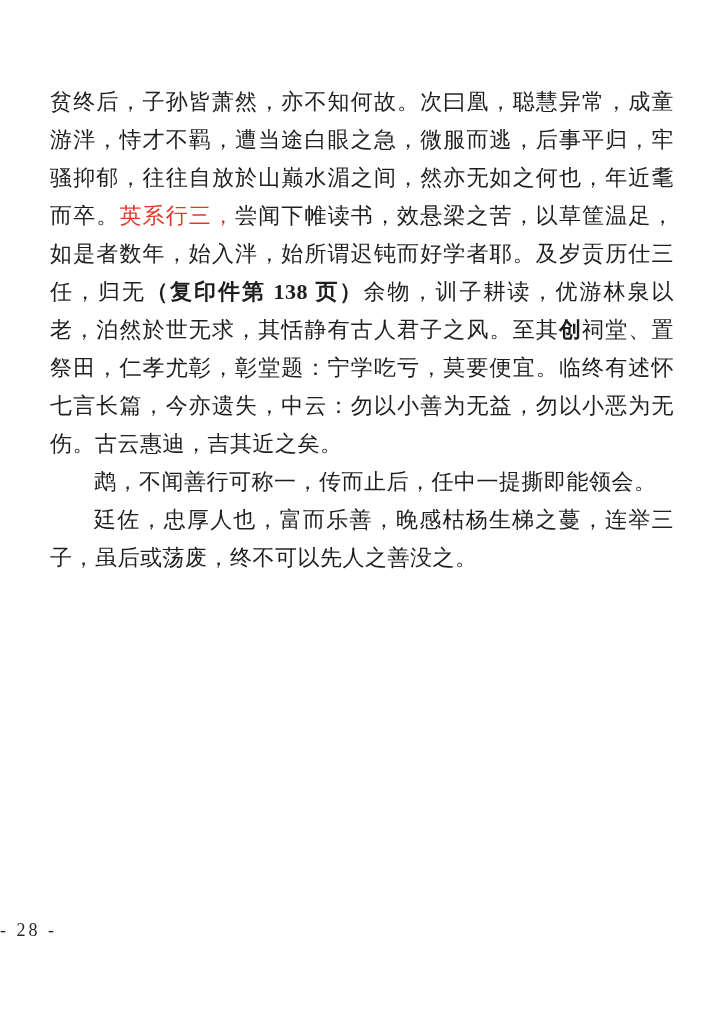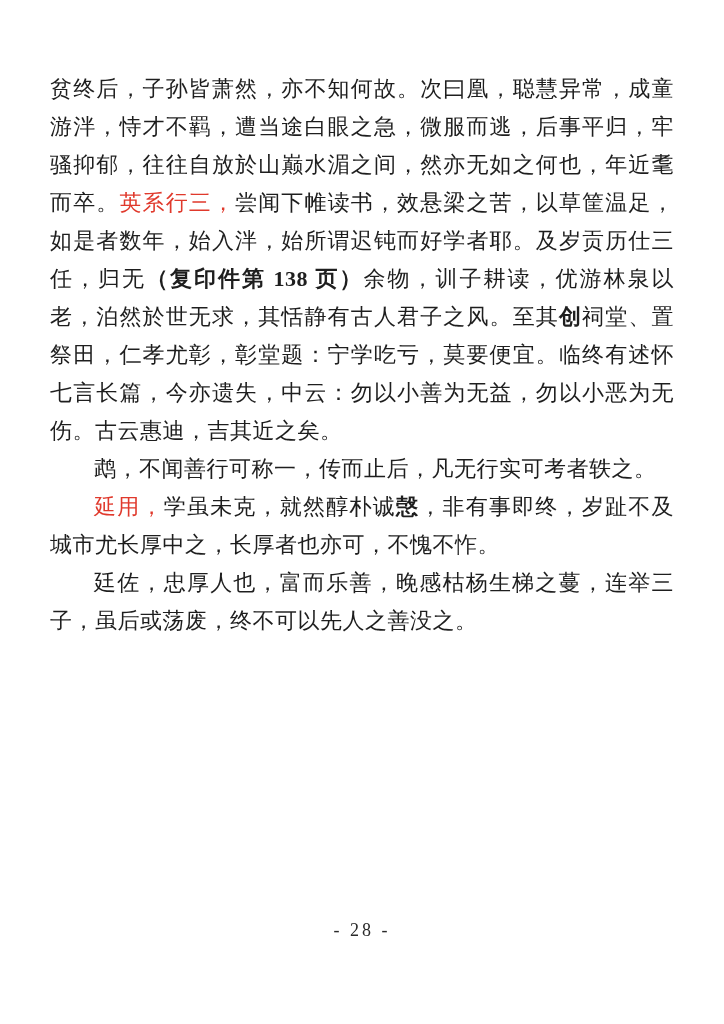--- a/index.html
+++ b/index.html
@@ -11,21 +11,21 @@
     position: relative;
     width: 724px;
     height: 1024px;
     background: #ffffff;
     overflow: hidden;
     font-family: "Liberation Serif", "DejaVu Serif", serif;
     color: #1e1e1e;
   }
   .doc-body {
     position: absolute;
-    top: 70px;
+    top: 83px;
     left: 50px;
     width: 624px;
   }
   .doc-body p {
     margin: 0;
     font-size: 22px;
     line-height: 38px;
     text-align: justify;
     letter-spacing: 0.5px;
   }
@@ -33,30 +33,29 @@
     text-indent: 2em;
   }
   .seg-red    { color: #e0392c; }
   .seg-bold   { font-weight: bold; }
   .seg-hei    { font-family: "Liberation Sans", "DejaVu Sans", sans-serif; font-weight: 700; }
   .page-footer {
     position: absolute;
     top: 920px;
     left: 0;
     width: 724px;
-    text-align: center;
+    text-align: left;
     font-size: 18px;
     letter-spacing: 3px;
     color: #2a2a2a;
   }
 </style>
 </head>
 <body>
 
 <div class="page">
   <div class="doc-body" id="doc-body">
       <p class=""><span>贫终后，子孙皆萧然，亦不知何故。次曰凰，聪慧异常，成童游泮，恃才不羁，遭当途白眼之急，微服而逃，后事平归，牢骚抑郁，往往自放於山巅水湄之间，然亦无如之何也，年近耄而卒。</span><span class="seg-red">英系行三，</span><span>尝闻下帷读书，效悬梁之苦，以草筐温足，如是者数年，始入泮，始所谓迟钝而好学者耶。及岁贡历仕三任，归无</span><span class="seg-bold">（复印件第 138 页）</span><span>余物，训子耕读，优游林泉以老，泊然於世无求，其恬静有古人君子之风。至其</span><span class="seg-hei">创</span><span>祠堂、置祭田，仁孝尤彰，彰堂题：宁学吃亏，莫要便宜。临终有述怀七言长篇，今亦遗失，中云：勿以小善为无益，勿以小恶为无伤。古云惠迪，吉其近之矣。</span></p>
-      <p class="indent"><span>鹉，不闻善行可称一，传而止后，凡无行实可考者轶之。</span></p>
-      <p class="indent"><span class="seg-red">延用，</span><span>学虽未克，就然醇朴诚</span><span class="seg-hei">愨</span><span>，非有事即终，岁趾不及城市尤长厚中之，长厚者也亦可，不愧不怍。</span></p>
+      <p class="indent"><span>鹉，不闻善行可称一，传而止后，任中一提撕即能领会。</span></p>
       <p class="indent"><span>廷佐，忠厚人也，富而乐善，晚感枯杨生梯之蔓，连举三子，虽后或荡废，终不可以先人之善没之。</span></p>
     </div>
   <div class="page-footer">- 28 -</div>
 </div>
 
 </body></html>

